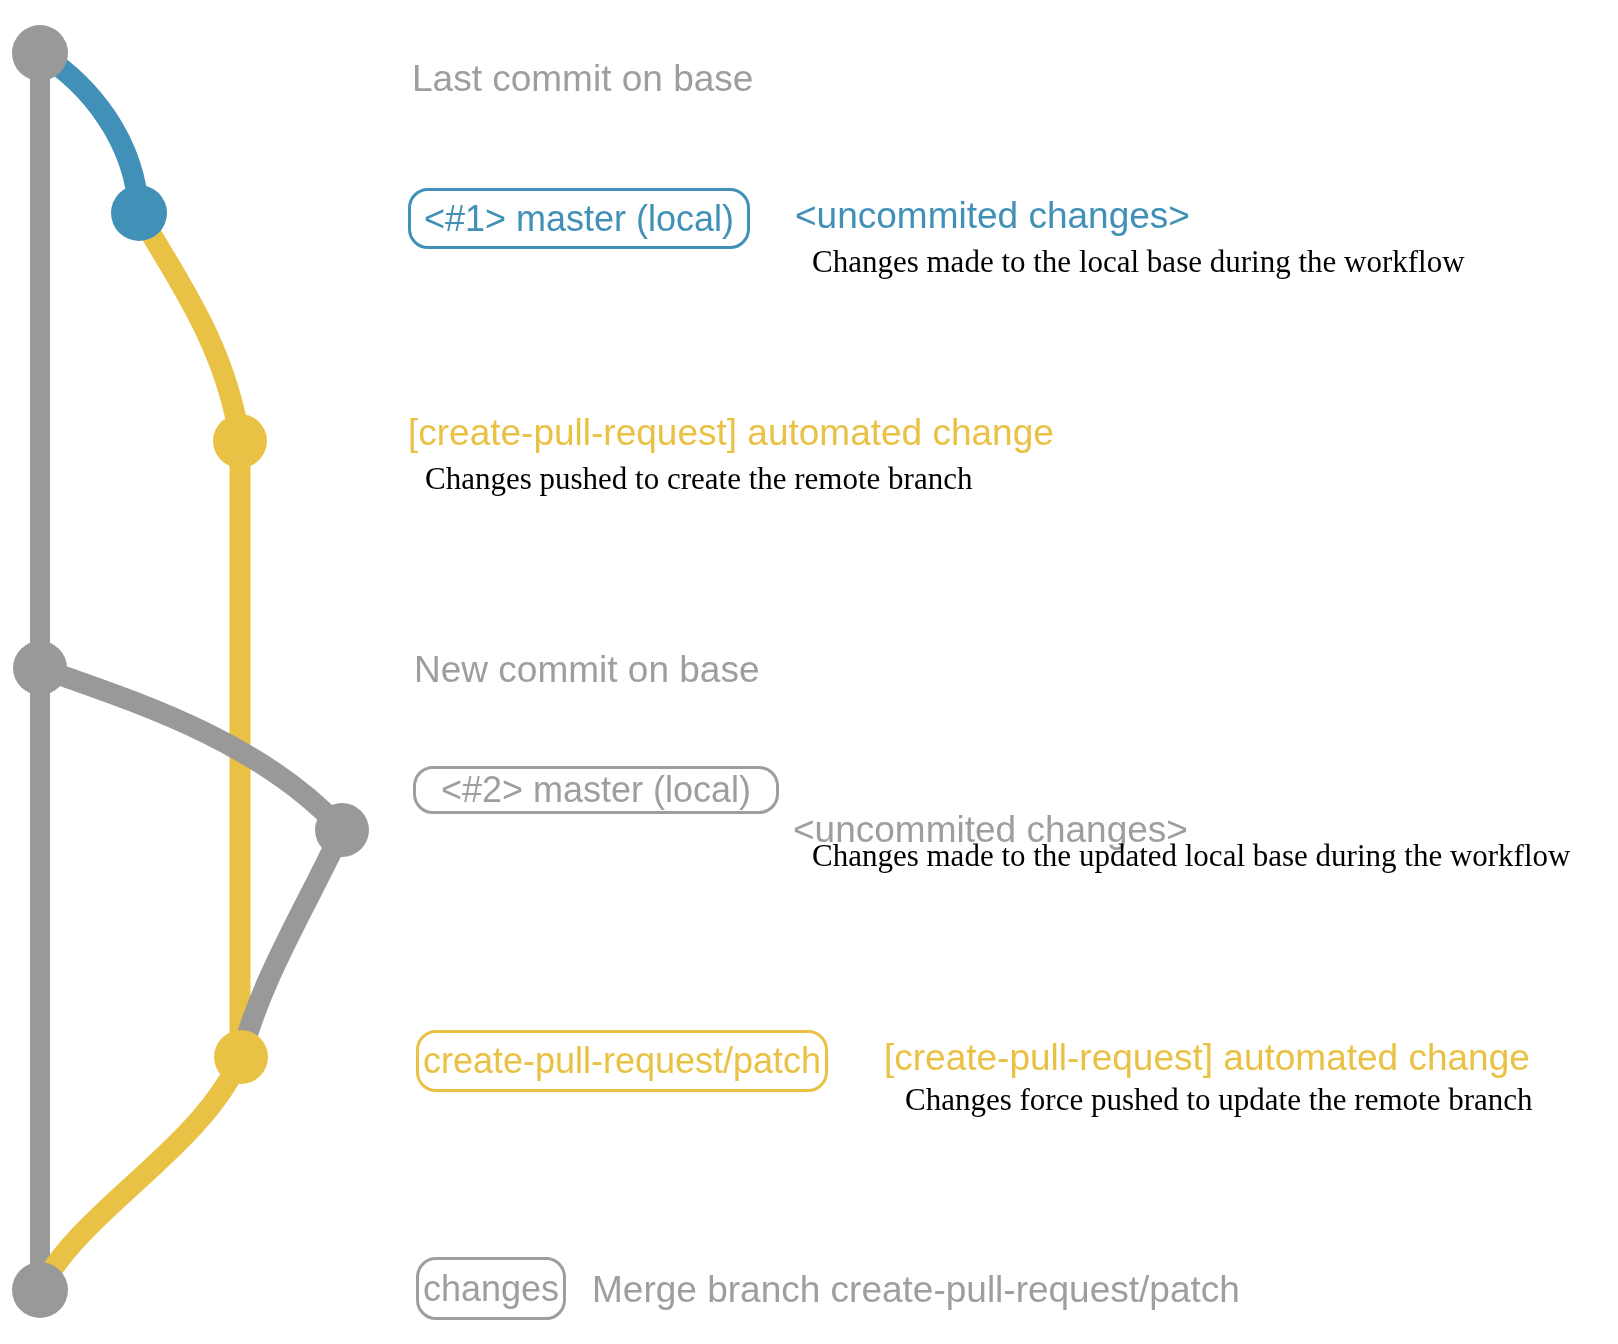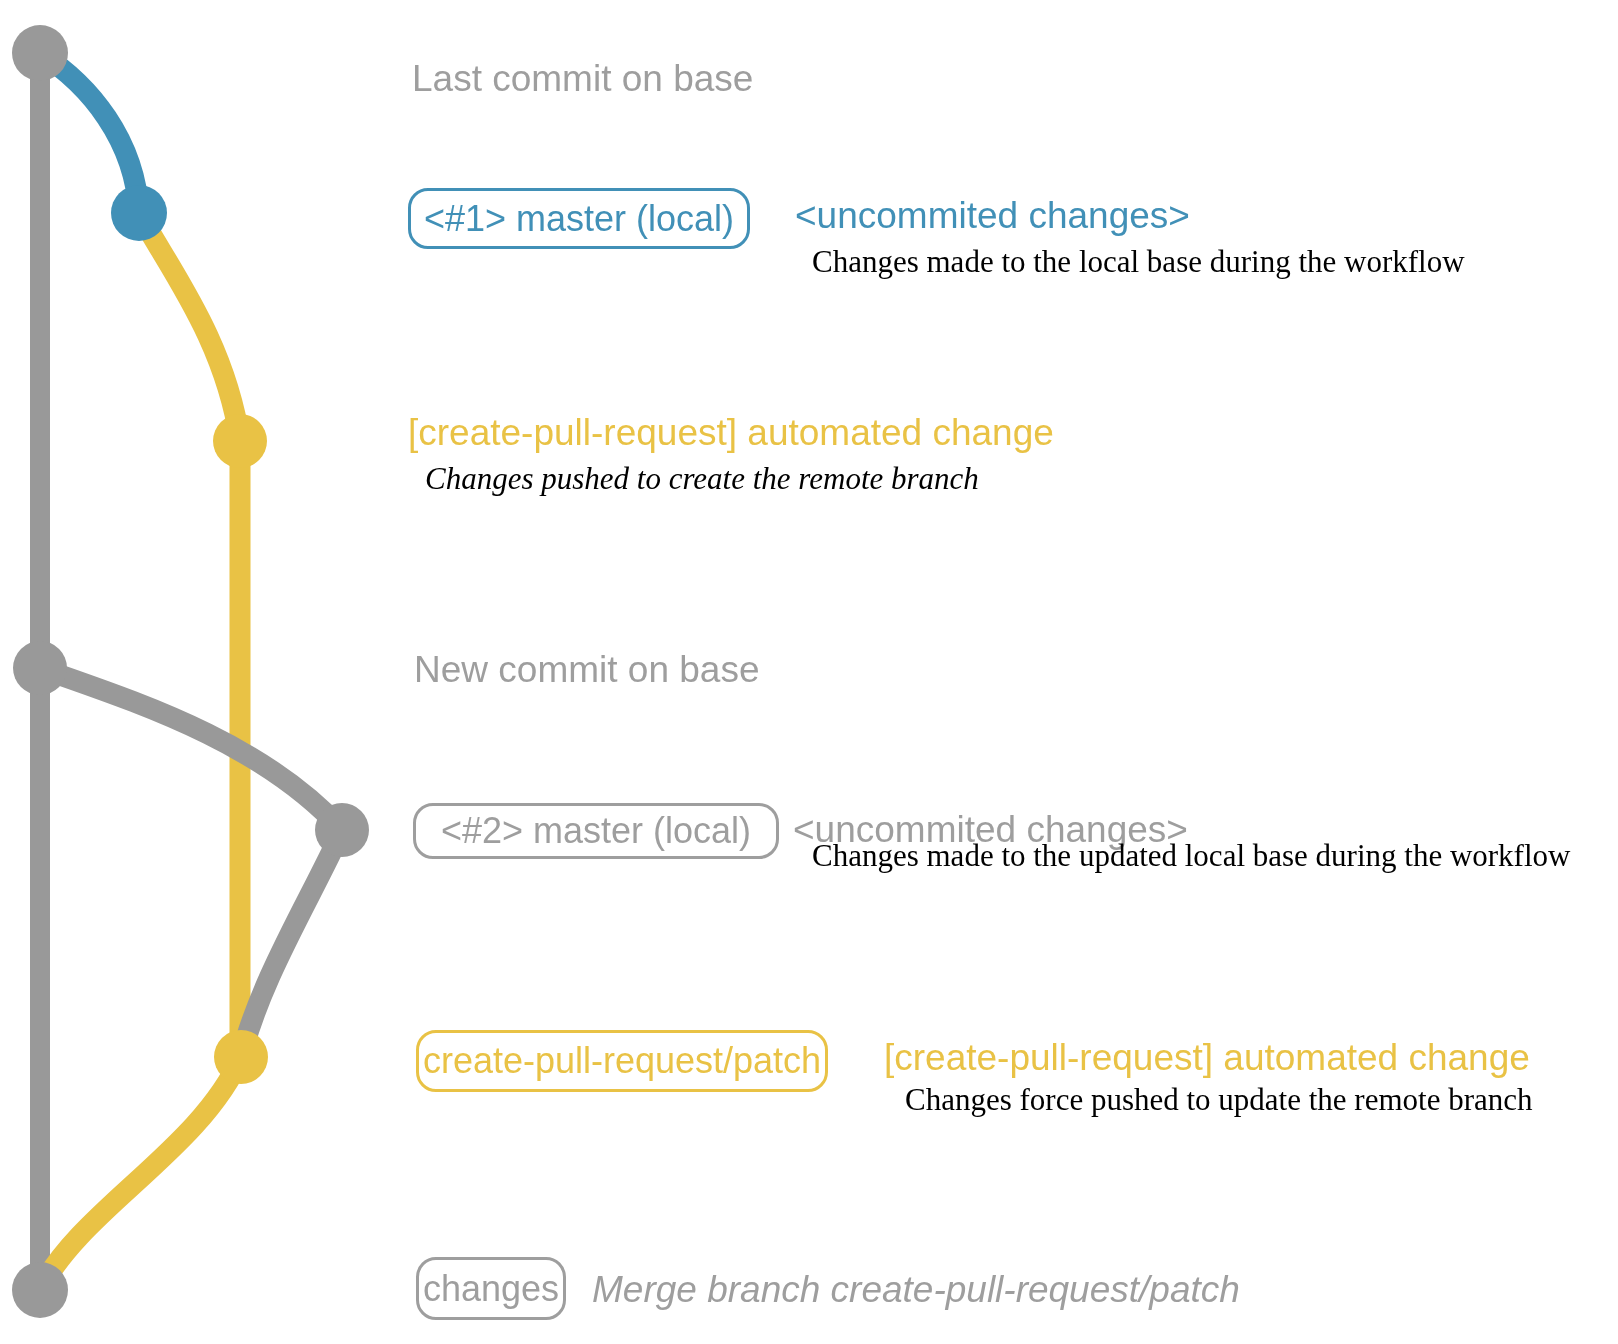--- a/index.html
+++ b/index.html
@@ -92,34 +92,34 @@
 
   <div class="label gray" style="left:412px; top:55px;margin-top:24px;">Last commit on base</div>
 
   <div class="pill blue" style="left:408px; top:188px; width:342px; height:61px;">
     <span>&lt;#1&gt; master (local)</span>
   </div>
   <div class="label blue" style="left:795px; top:216px;">&lt;uncommited changes&gt;</div>
   <div class="caption" style="left:812px; top:262px;">Changes made to the local base during the workflow</div>
 
   <div class="label yellow" style="left:408px; top:433px;">[create-pull-request] automated change</div>
-  <div class="caption" style="left:425px; top:479px;font-style:italic;">Changes pushed to create the remote branch</div>
+  <div class="caption" style="left:425px; top:479px;">Changes pushed to create the remote branch</div>
 
   <div class="label gray" style="left:414px; top:670px;">New commit on base</div>
 
-  <div class="pill gray" style="left:413px; top:803px; width:366px; height:56px;">
+  <div class="pill gray" style="left:413px; top:766px; width:366px; height:48px;">
     <span>&lt;#2&gt; master (local)</span>
   </div>
   <div class="label gray" style="left:793px; top:830px;">&lt;uncommited changes&gt;</div>
   <div class="caption" style="left:812px; top:856px;">Changes made to the updated local base during the workflow</div>
 
   <div class="pill yellow" style="left:416px; top:1030px; width:412px; height:62px;">
     <span>create-pull-request/patch</span>
   </div>
   <div class="label yellow" style="left:884px; top:1058px;">[create-pull-request] automated change</div>
   <div class="caption" style="left:905px; top:1100px;">Changes force pushed to update the remote branch</div>
 
   <div class="pill gray" style="left:416px; top:1257px; width:150px; height:63px;">
     <span>changes</span>
   </div>
-  <div class="label gray" style="left:592px; top:1290px;font-style:italic;">Merge branch create-pull-request/patch</div>
+  <div class="label gray" style="left:592px; top:1290px;">Merge branch create-pull-request/patch</div>
 
 </div>
 
 </body></html>

